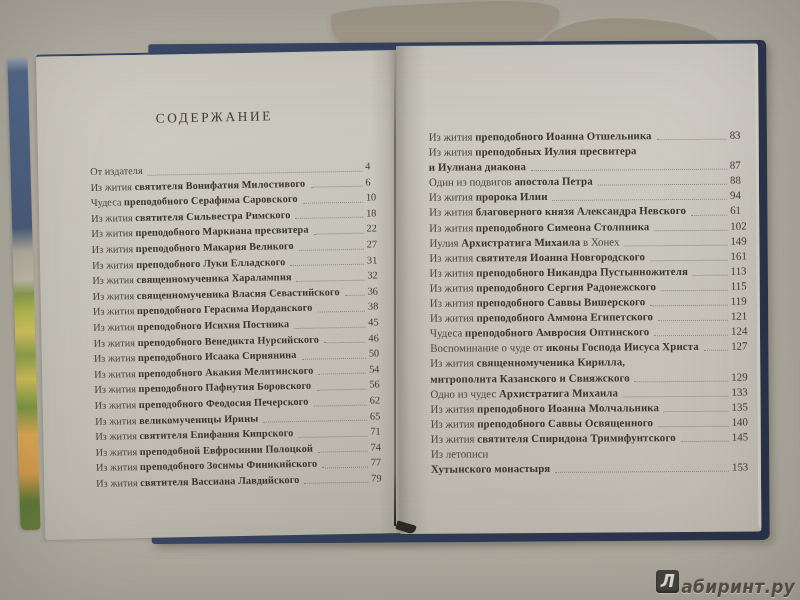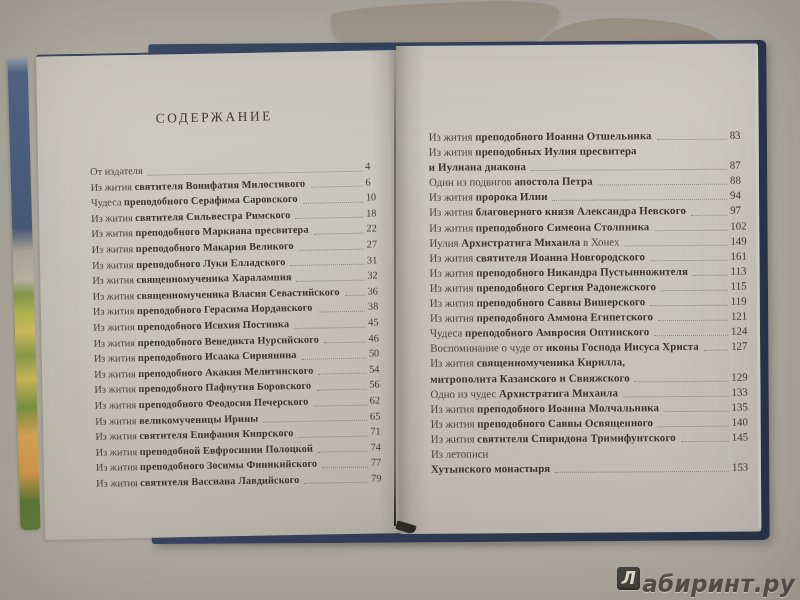--- a/index.html
+++ b/index.html
@@ -77,21 +77,21 @@
   .lead{flex:1 1 auto;min-width:8px;border-bottom:1px dotted rgba(95,88,74,.55);
     margin:0 3px 3px 5px;align-self:stretch;}
   .pagenum{color:#3f3930;min-width:17px;text-align:left;}
 
   
   .watermark{position:absolute;right:5px;bottom:3px;z-index:10;display:flex;align-items:center;gap:2px;
     font-family:"DejaVu Sans","Liberation Sans",sans-serif;font-style:italic;font-weight:bold;opacity:.93;}
   .wm-badge{width:23px;height:23px;background:#3b3a35;color:#ddd8ce;border-radius:4px;
     display:flex;align-items:center;justify-content:center;font-size:17px;line-height:1;
     box-shadow:0 1px 1px rgba(240,236,226,.4), inset 0 -2px 3px rgba(0,0,0,.45);}
-  .wm-text{font-size:23px;color:#4a4641;letter-spacing:.3px;
+  .wm-text{font-size:17px;color:#4a4641;letter-spacing:.3px;
     text-shadow:0 1px 1px rgba(238,233,222,.55), 0 -1px 0 rgba(0,0,0,.15);margin-top:12px;}
 </style>
 </head>
 <body>
 
 <div class="photo">
   <div class="page-curl"></div>
   <div class="page-curl2"></div>
   <div class="book-shadow"></div>
   <div class="cover"></div>
@@ -308,21 +308,21 @@
               <b>пророка Илии</b>
               <span class="lead"></span>
               <span class="pagenum">94</span>
             </div>
           </div>
           <div class="toc-entry">
             <div class="toc-line">
               <span class="pre">Из жития </span>
               <b>благоверного князя Александра Невского</b>
               <span class="lead"></span>
-              <span class="pagenum">97</span>
+              <span class="pagenum">61</span>
             </div>
           </div>
           <div class="toc-entry">
             <div class="toc-line">
               <span class="pre">Из жития </span>
               <b>преподобного Симеона Столпника</b>
               <span class="lead"></span>
               <span class="pagenum">102</span>
             </div>
           </div>

